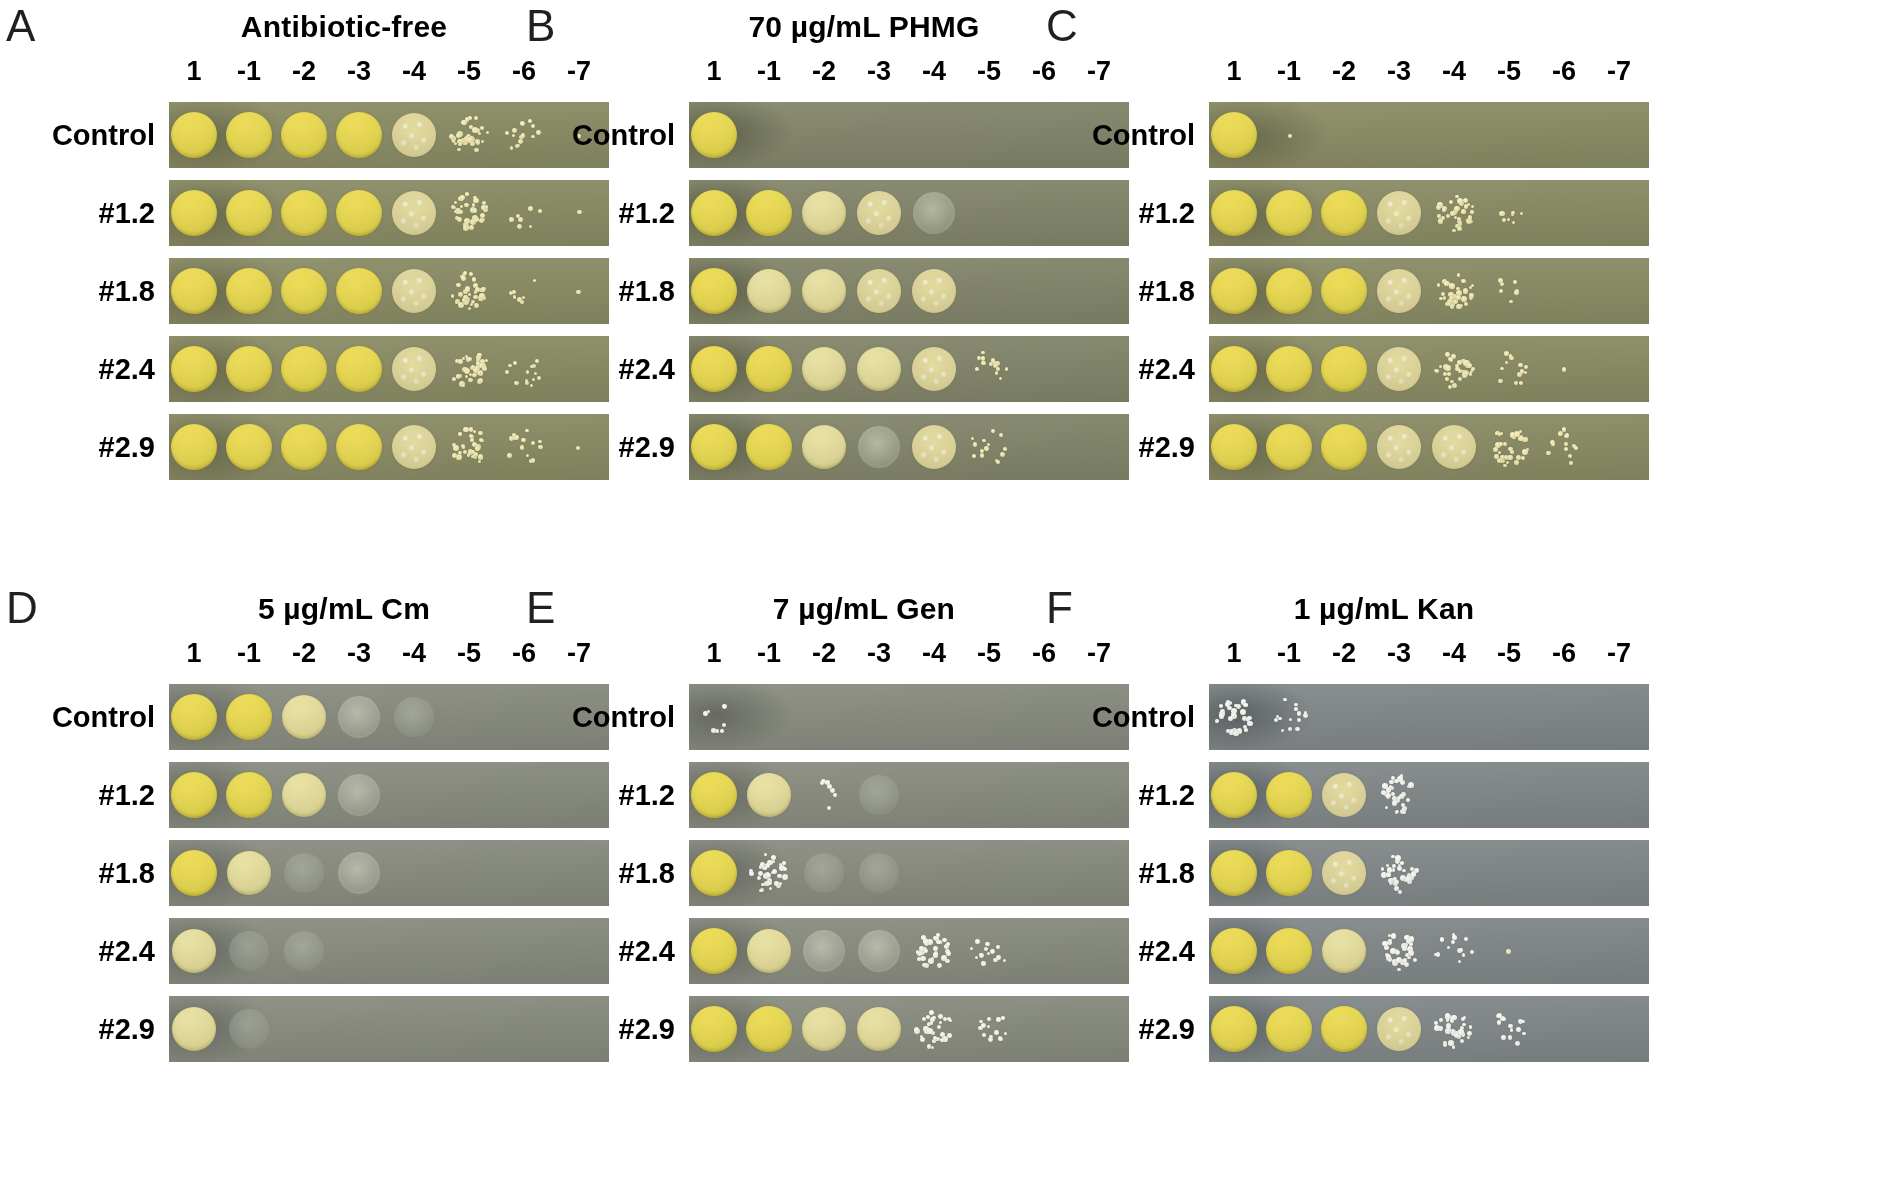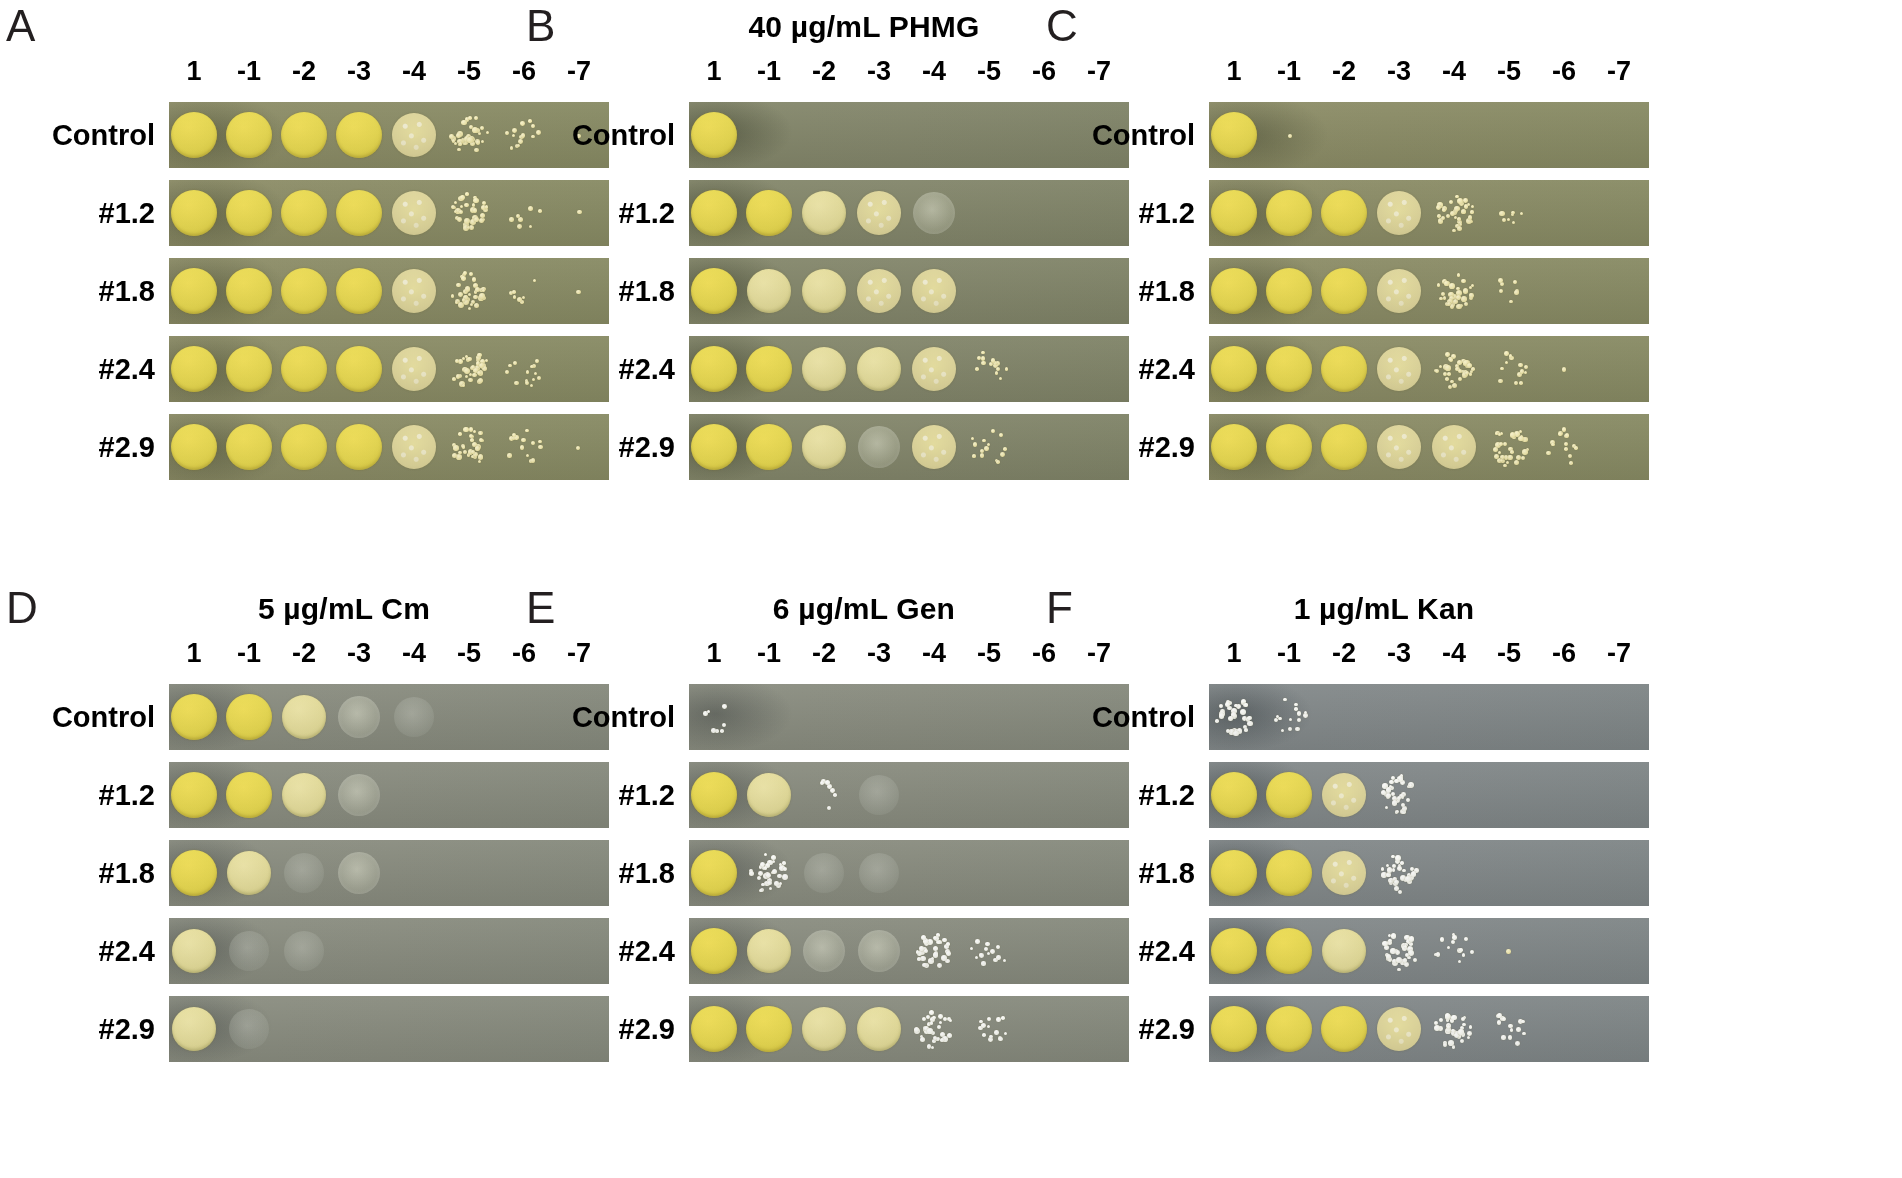--- a/index.html
+++ b/index.html
@@ -65,20 +65,21 @@
       background:radial-gradient(circle at 35% 32%, #fbf6d0, #ece3a4 70%, #ddd392 100%);
       box-shadow:0 0 1px rgba(110,104,50,.6);}
   .cluster.white i{background:radial-gradient(circle at 35% 32%, #ffffff, #f2f3ea 70%, #e2e4d6 100%);}
 </style>
 </head>
 <body>
 
 <div class="figure">
     <div class="panel" style="left: 6px; top: 4px;">
       <div class="panel-letter">A</div>
+      <div class="panel-title">Antibiotic-free</div>
       <div class="dil-header">
         <span class="dil-label" style="left: 2px;">1</span>
         <span class="dil-label" style="left: 57px;">-1</span>
         <span class="dil-label" style="left: 112px;">-2</span>
         <span class="dil-label" style="left: 167px;">-3</span>
         <span class="dil-label" style="left: 222px;">-4</span>
         <span class="dil-label" style="left: 277px;">-5</span>
         <span class="dil-label" style="left: 332px;">-6</span>
         <span class="dil-label" style="left: 387px;">-7</span>
       </div>
@@ -388,21 +389,21 @@
             </div>
             <div class="cluster" style="width: 12px; height: 12px; left: 410px;">
               <i style="width: 4.08173px; height: 4.08173px; left: 3.35319px; top: 4.87281px;"></i>
             </div>
           </div>
         </div>
       </div>
     </div>
     <div class="panel" style="left: 526px; top: 4px;">
       <div class="panel-letter">B</div>
-      <div class="panel-title">40 µg/mL PHMG</div>
+      <div class="panel-title">70 µg/mL PHMG</div>
       <div class="dil-header">
         <span class="dil-label" style="left: 2px;">1</span>
         <span class="dil-label" style="left: 57px;">-1</span>
         <span class="dil-label" style="left: 112px;">-2</span>
         <span class="dil-label" style="left: 167px;">-3</span>
         <span class="dil-label" style="left: 222px;">-4</span>
         <span class="dil-label" style="left: 277px;">-5</span>
         <span class="dil-label" style="left: 332px;">-6</span>
         <span class="dil-label" style="left: 387px;">-7</span>
       </div>
@@ -799,21 +800,21 @@
           <div class="row-label">#2.9</div>
           <div class="strip agar-gray">
             <div class="spot s-full-pale" style="width: 44px; height: 44px; left: 25px;"></div>
             <div class="spot s-film" style="width: 40px; height: 40px; left: 80px;"></div>
           </div>
         </div>
       </div>
     </div>
     <div class="panel" style="left: 526px; top: 586px;">
       <div class="panel-letter">E</div>
-      <div class="panel-title">6 µg/mL Gen</div>
+      <div class="panel-title">7 µg/mL Gen</div>
       <div class="dil-header">
         <span class="dil-label" style="left: 2px;">1</span>
         <span class="dil-label" style="left: 57px;">-1</span>
         <span class="dil-label" style="left: 112px;">-2</span>
         <span class="dil-label" style="left: 167px;">-3</span>
         <span class="dil-label" style="left: 222px;">-4</span>
         <span class="dil-label" style="left: 277px;">-5</span>
         <span class="dil-label" style="left: 332px;">-6</span>
         <span class="dil-label" style="left: 387px;">-7</span>
       </div>

